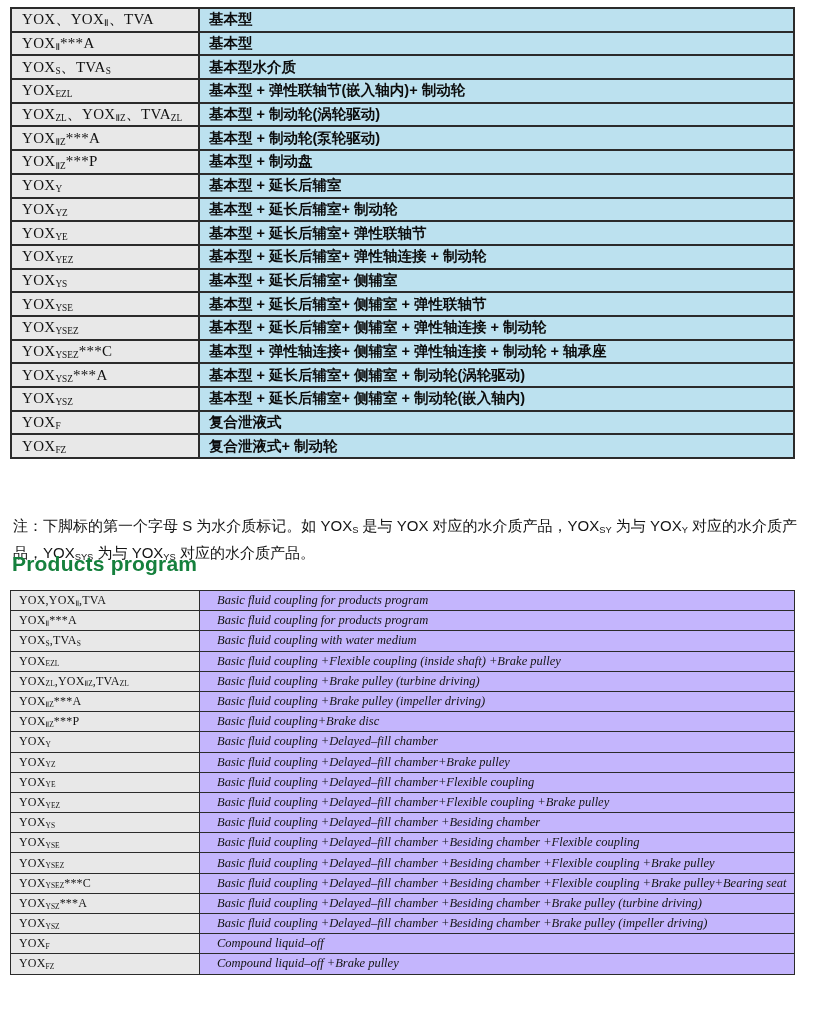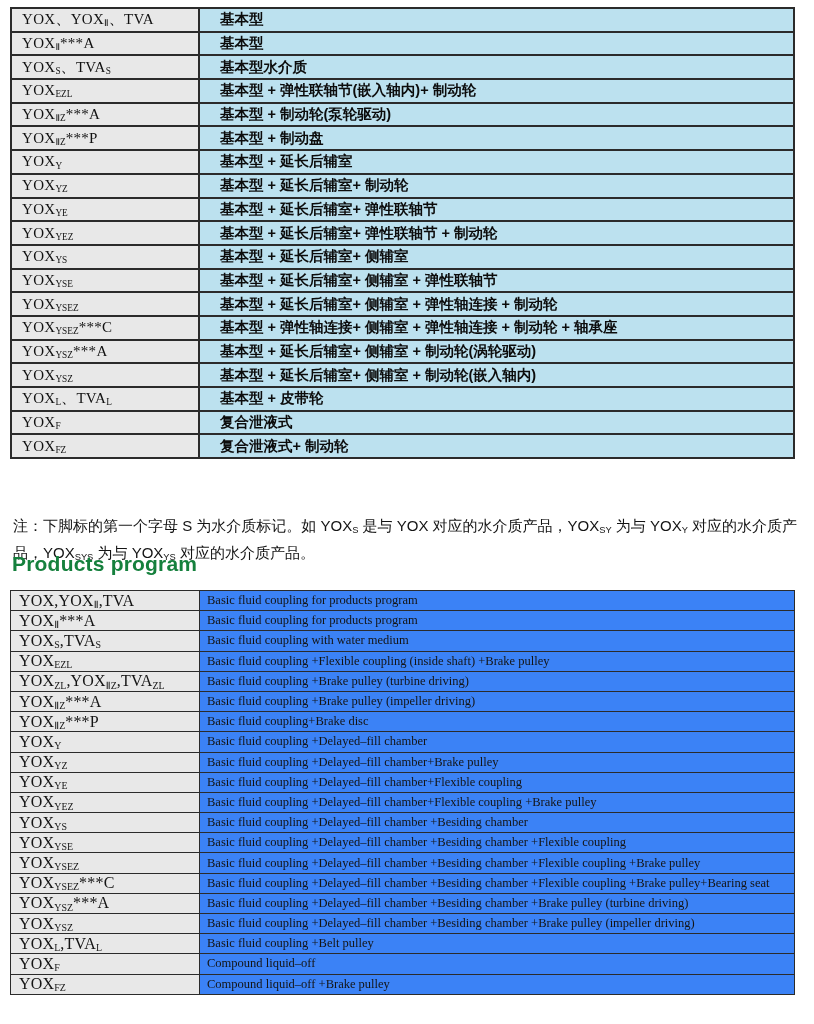--- a/index.html
+++ b/index.html
@@ -25,21 +25,21 @@
   .cn-table td.model{
     width:176px;background:#e8e8e8;
     font-family:"Liberation Serif",serif;
     font-size:15px;color:#111;
     padding-left:10px;
     letter-spacing:.3px;
   }
   .cn-table td.desc{
     background:#bce1ef;
     font-size:14.5px;font-weight:bold;color:#0c0c0c;
-    padding-left:20px;
+    padding-left:9px;
   }
 
   
   .note{
     position:absolute;left:13px;top:512px;width:788px;
     font-size:15px;line-height:1.8;color:#141414;
   }
 
   
   .heading{
@@ -56,28 +56,29 @@
     border:1px solid #2b2b2b;
     height:19.2px;
     padding:0;
     overflow:hidden;
     white-space:nowrap;
     font-family:"Liberation Serif",serif;
     color:#141414;
   }
   .en-table td.model{
     width:180px;background:#e8e8e8;
-    font-size:16px;
+    font-size:12px;
     padding-left:8px;
     letter-spacing:.2px;
   }
   .en-table td.desc{
-    background:#3b82f6;
+    background:#c4b5fd;
     font-size:12.5px;
-    padding-left:7px;
+    padding-left:17px;
+    font-style:italic;
   }
 
   sub{
     font-size:62%;
     line-height:0;
     vertical-align:baseline;
     position:relative;top:.22em;
     letter-spacing:0;
   }
 </style>
@@ -98,20 +99,24 @@
         </tr>
         <tr>
           <td class="model">YOX<sub>S</sub>、TVA<sub>S</sub></td>
           <td class="desc">基本型水介质</td>
         </tr>
         <tr>
           <td class="model">YOX<sub>EZL</sub></td>
           <td class="desc">基本型 + 弹性联轴节(嵌入轴内)+ 制动轮</td>
         </tr>
         <tr>
+          <td class="model">YOX<sub>ZL</sub>、YOX<sub>ⅡZ</sub>、TVA<sub>ZL</sub></td>
+          <td class="desc">基本型 + 制动轮(涡轮驱动)</td>
+        </tr>
+        <tr>
           <td class="model">YOX<sub>ⅡZ</sub>***A</td>
           <td class="desc">基本型 + 制动轮(泵轮驱动)</td>
         </tr>
         <tr>
           <td class="model">YOX<sub>ⅡZ</sub>***P</td>
           <td class="desc">基本型 + 制动盘</td>
         </tr>
         <tr>
           <td class="model">YOX<sub>Y</sub></td>
           <td class="desc">基本型 + 延长后辅室</td>
@@ -119,21 +124,21 @@
         <tr>
           <td class="model">YOX<sub>YZ</sub></td>
           <td class="desc">基本型 + 延长后辅室+ 制动轮</td>
         </tr>
         <tr>
           <td class="model">YOX<sub>YE</sub></td>
           <td class="desc">基本型 + 延长后辅室+ 弹性联轴节</td>
         </tr>
         <tr>
           <td class="model">YOX<sub>YEZ</sub></td>
-          <td class="desc">基本型 + 延长后辅室+ 弹性联轴节 + 制动轮</td>
+          <td class="desc">基本型 + 延长后辅室+ 弹性轴连接 + 制动轮</td>
         </tr>
         <tr>
           <td class="model">YOX<sub>YS</sub></td>
           <td class="desc">基本型 + 延长后辅室+ 侧辅室</td>
         </tr>
         <tr>
           <td class="model">YOX<sub>YSE</sub></td>
           <td class="desc">基本型 + 延长后辅室+ 侧辅室 + 弹性联轴节</td>
         </tr>
         <tr>
@@ -144,24 +149,20 @@
           <td class="model">YOX<sub>YSEZ</sub>***C</td>
           <td class="desc">基本型 + 弹性轴连接+ 侧辅室 + 弹性轴连接 + 制动轮 + 轴承座</td>
         </tr>
         <tr>
           <td class="model">YOX<sub>YSZ</sub>***A</td>
           <td class="desc">基本型 + 延长后辅室+ 侧辅室 + 制动轮(涡轮驱动)</td>
         </tr>
         <tr>
           <td class="model">YOX<sub>YSZ</sub></td>
           <td class="desc">基本型 + 延长后辅室+ 侧辅室 + 制动轮(嵌入轴内)</td>
-        </tr>
-        <tr>
-          <td class="model">YOX<sub>L</sub>、TVA<sub>L</sub></td>
-          <td class="desc">基本型 + 皮带轮</td>
         </tr>
         <tr>
           <td class="model">YOX<sub>F</sub></td>
           <td class="desc">复合泄液式</td>
         </tr>
         <tr>
           <td class="model">YOX<sub>FZ</sub></td>
           <td class="desc">复合泄液式+ 制动轮</td>
         </tr>
       </tbody>
@@ -237,24 +238,20 @@
         </tr>
         <tr>
           <td class="model">YOX<sub>YSZ</sub>***A</td>
           <td class="desc">Basic fluid coupling +Delayed–fill chamber +Besiding chamber +Brake pulley (turbine driving)</td>
         </tr>
         <tr>
           <td class="model">YOX<sub>YSZ</sub></td>
           <td class="desc">Basic fluid coupling +Delayed–fill chamber +Besiding chamber +Brake pulley (impeller driving)</td>
         </tr>
         <tr>
-          <td class="model">YOX<sub>L</sub>,TVA<sub>L</sub></td>
-          <td class="desc">Basic fluid coupling +Belt pulley</td>
-        </tr>
-        <tr>
           <td class="model">YOX<sub>F</sub></td>
           <td class="desc">Compound liquid–off</td>
         </tr>
         <tr>
           <td class="model">YOX<sub>FZ</sub></td>
           <td class="desc">Compound liquid–off +Brake pulley</td>
         </tr>
       </tbody>
   </table>
 

